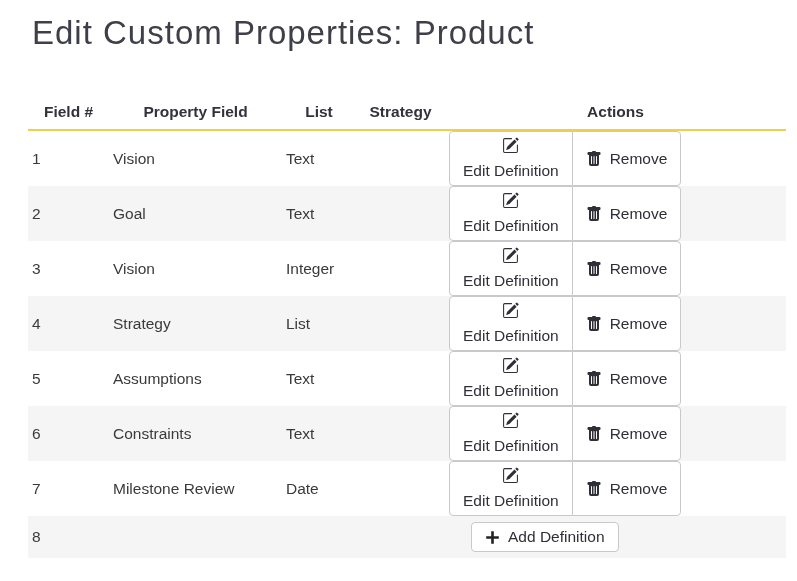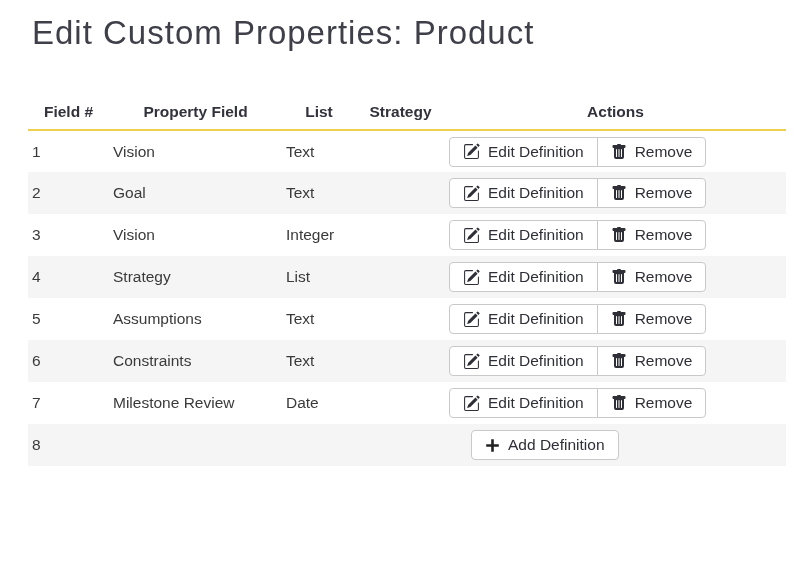--- a/index.html
+++ b/index.html
@@ -71,21 +71,21 @@
     border:1px solid var(--btn-border);
     color:#2f2f38;
     font-family:inherit;
     font-size:15.5px;
     line-height:18px;
     padding:5px 13px;
     cursor:pointer;
   }
   .btn svg{display:block;flex:none;}
   .btn-group{display:inline-flex;vertical-align:middle;}
-  .btn-group .btn:first-child{border-radius:4px 0 0 4px;}
+  .btn-group .btn:first-child{border-radius:4px 0 0 4px;flex-direction:column;}
   .btn-group .btn:last-child{border-radius:0 4px 4px 0;margin-left:-1px;}
   .btn.single{border-radius:4px;vertical-align:middle;margin-left:22px;}
 </style>
 </head>
 <body>
 
 <div class="container">
 
   <h1 class="page-title">Edit Custom Properties: Product</h1>
 

